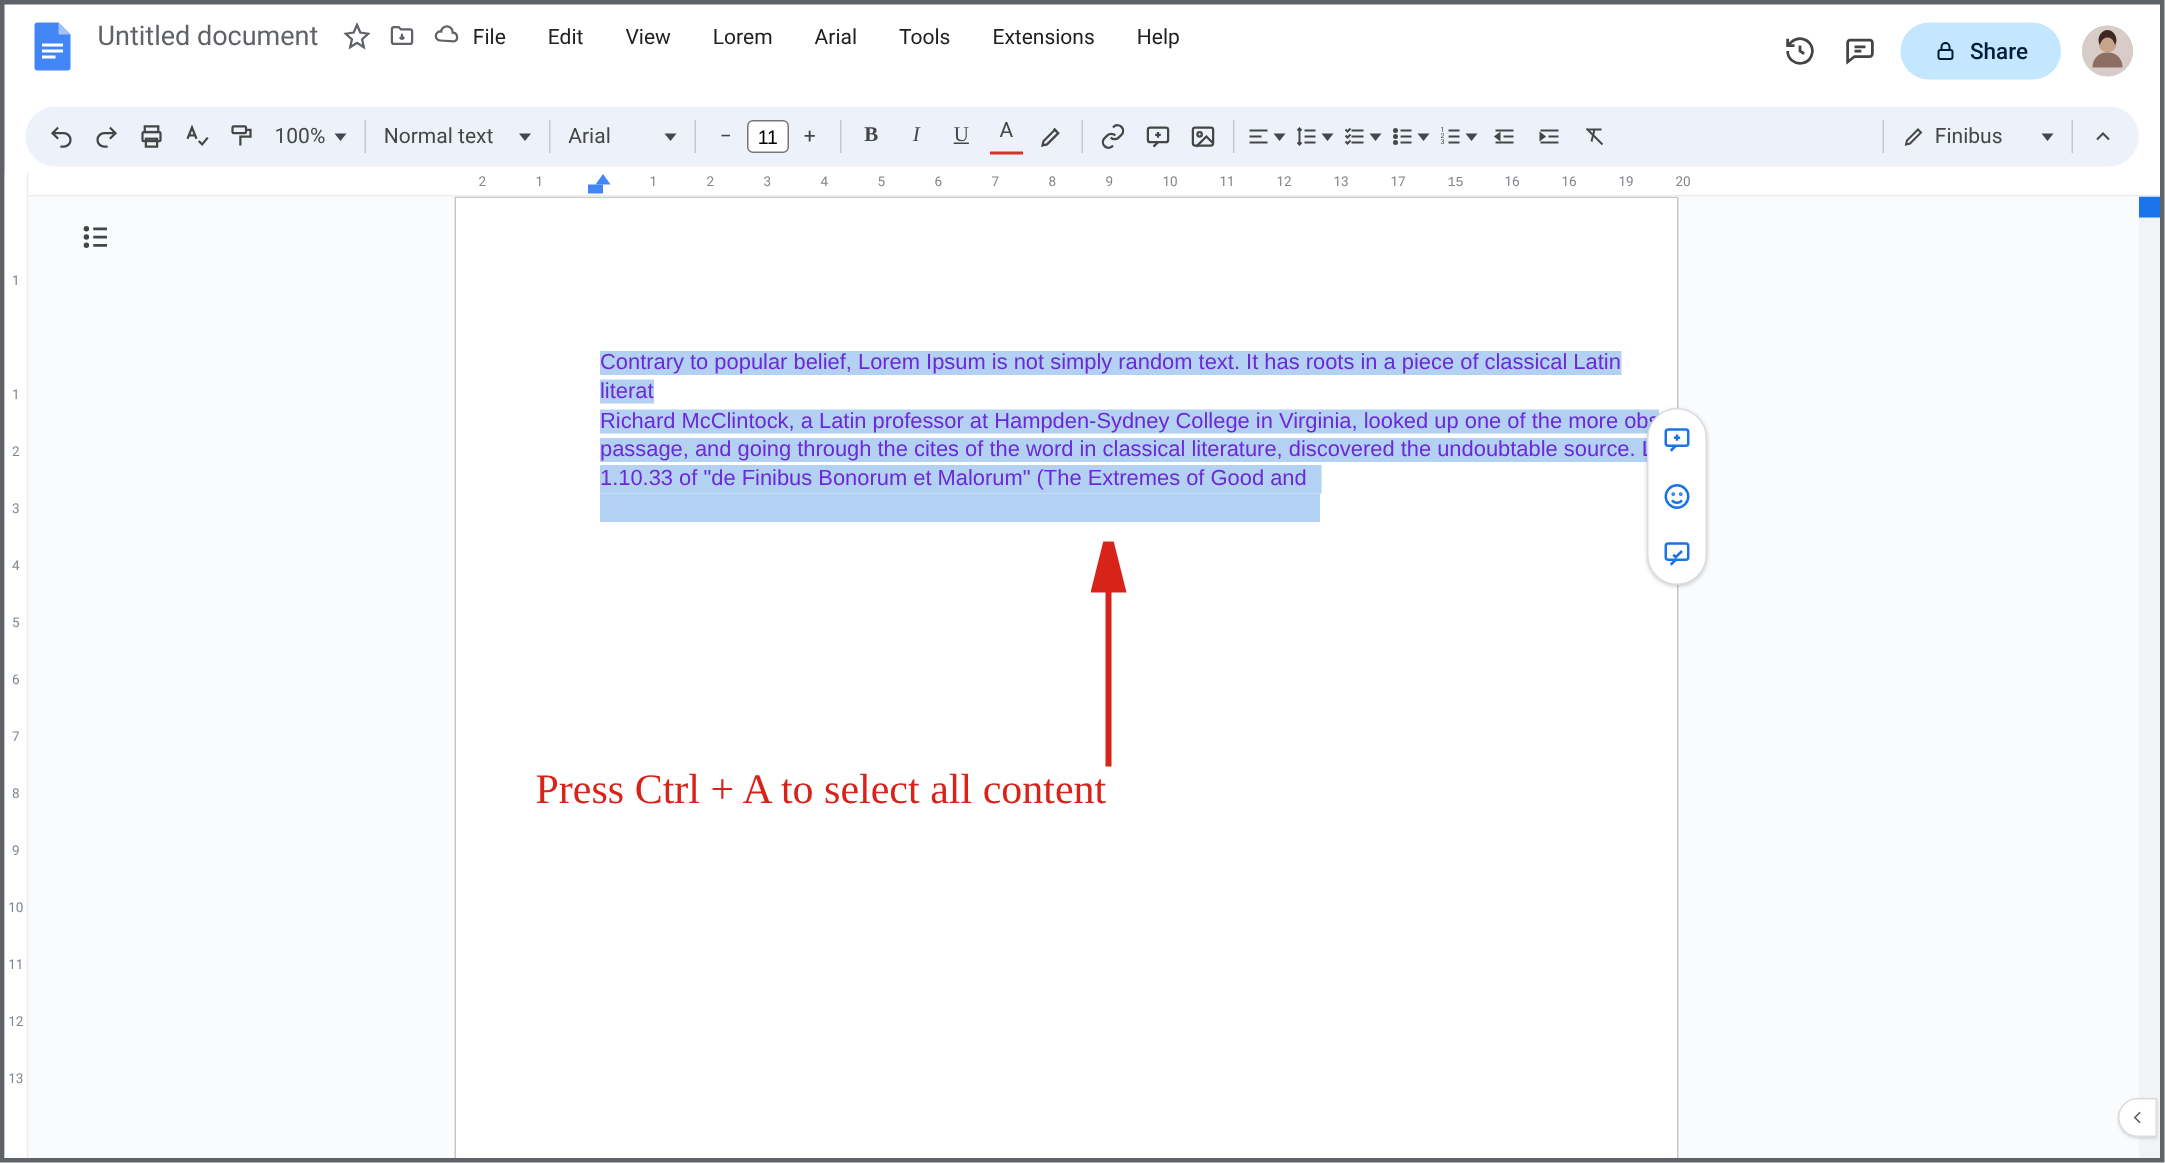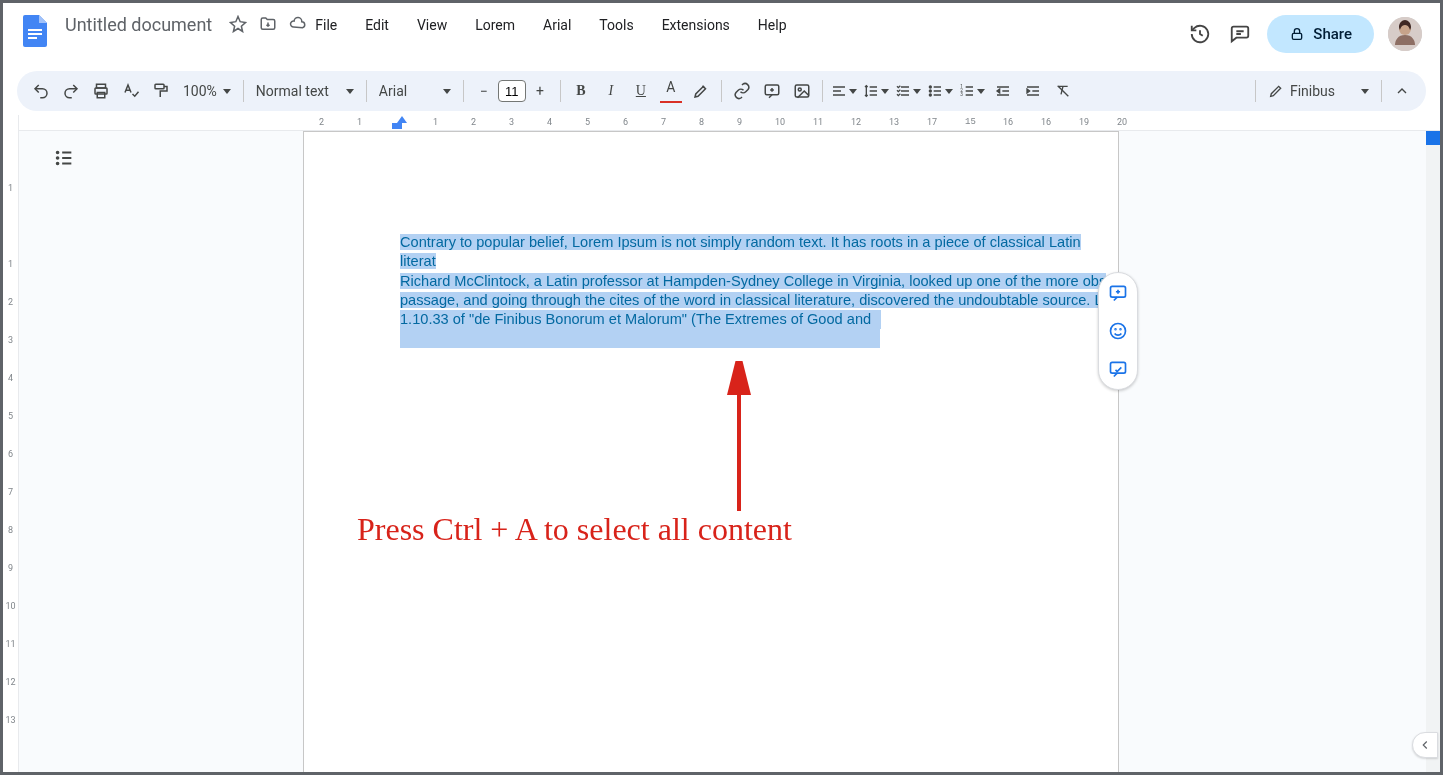--- a/index.html
+++ b/index.html
@@ -30,27 +30,27 @@
 .ruler-v { width:16px; background:#fff; position:relative; border-right:1px solid #e8eaed; font-size:9px; color:#80868b; }
 .ruler-cell-v { position:absolute; left:0; width:100%; text-align:center; }
 .main-col { flex:1; display:flex; flex-direction:column; position:relative; }
 .ruler-h { height:16px; background:#fff; position:relative; font-size:9px; color:#80868b; border-bottom:1px solid #e8eaed; }
 .ruler-cell-h { position:absolute; top:2px; }
 .ruler-indent { position:absolute; top:1px; width:0; height:0; border-left:5px solid transparent; border-right:5px solid transparent; border-bottom:7px solid #4285f4; }
 .ruler-indent2 { position:absolute; top:8px; width:10px; height:6px; background:#4285f4; }
 .canvas { flex:1; background:#f9fbfd; overflow:hidden; position:relative; }
 .outline-btn { position:absolute; left:30px; top:12px; width:30px; height:30px; border-radius:4px; display:flex; align-items:center; justify-content:center; color:#444746; cursor:pointer; }
 .page { position:absolute; left:284px; top:0; width:816px; height:1056px; background:#fff; border:1px solid #c7c7c7; }
-.selected-text { position:absolute; left:96px; top:101px; width:720px; font-family:Arial; font-size:14.6px; line-height:1.32; color:#0369a1; }
+.selected-text { position:absolute; left:96px; top:101px; width:720px; font-family:Arial; font-size:14.6px; line-height:1.32; color:#6d28d9; }
 .sel-bg { background:#b3d1f3; }
 .sel-last { background:#b3d1f3; display:inline-block; padding-right:10px; }
 .extra-sel { background:#b3d1f3; display:inline-block; width:480px; height:19px; }
 .comment-bubble { position:absolute; right:-20px; top:140px; width:40px; background:#fff; border:1px solid #dadce0; border-radius:20px; box-shadow:0 1px 3px rgba(0,0,0,0.2); display:flex; flex-direction:column; align-items:center; padding:6px 0; gap:10px; }
 .comment-bubble .cb-btn { width:28px; height:28px; display:flex; align-items:center; justify-content:center; color:#1a73e8; cursor:pointer; }
-.annotation { position:absolute; font-family:"Comic Sans MS","Segoe Script",cursive; color:#d8231a; font-size:32px; font-weight:500; }
+.annotation { position:absolute; font-family:"Comic Sans MS","Segoe Script",cursive; color:#d8231a; font-size:28px; font-weight:500; }
 .arrow-svg { position:absolute; }
 .scroll-right { position:absolute; right:0; top:0; width:14px; height:100%; background:#f1f3f4; }
 .scroll-caret { position:absolute; right:0; top:0; width:14px; height:14px; background:#1a73e8; }
 .expand-chevron { position:absolute; right:2px; bottom:14px; width:26px; height:26px; background:#fff; border:1px solid #dadce0; border-radius:50% 0 0 50%; display:flex; align-items:center; justify-content:center; color:#5f6368; box-shadow:0 1px 2px rgba(0,0,0,.15); cursor:pointer;}
 .text-underline-red { border-bottom:2px solid #d93025; padding-bottom:6px; display:inline-flex; align-items:center; justify-content:center; width:22px;}
 </style>
 </head>
 <body>
 
 <div class="titlebar">

